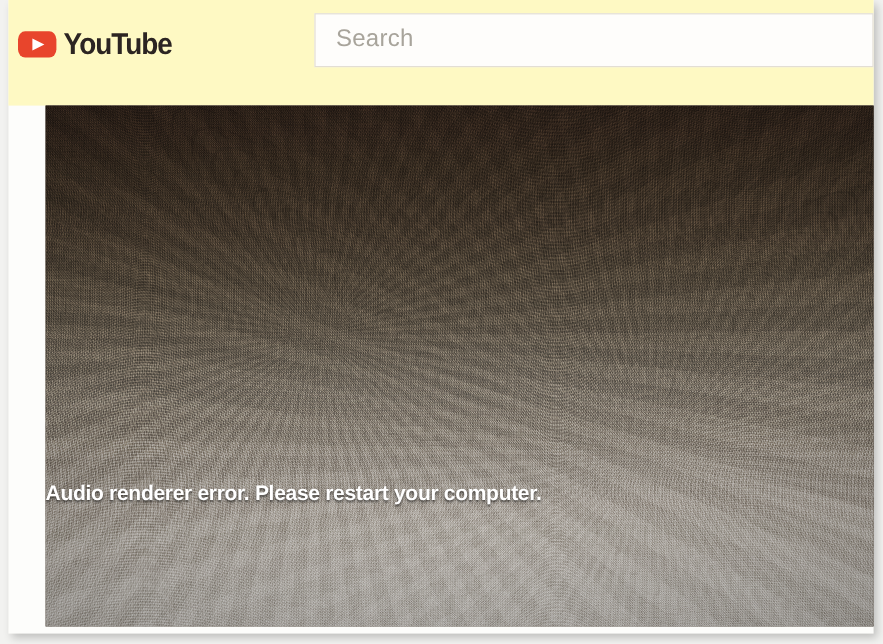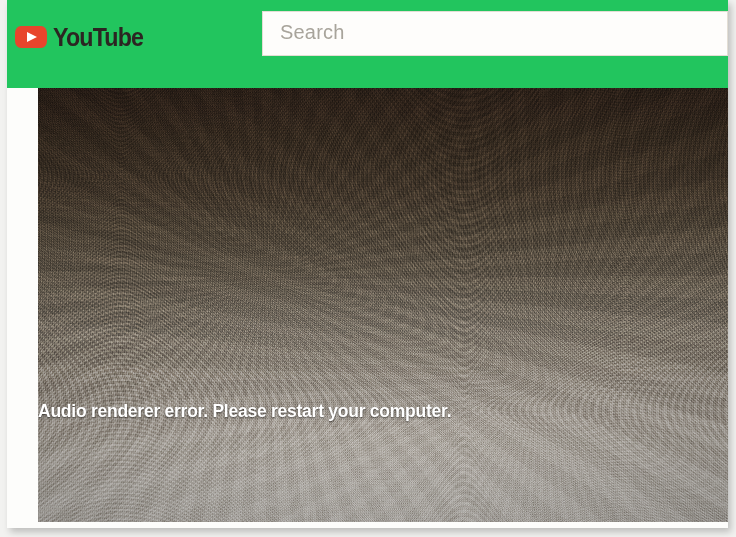--- a/index.html
+++ b/index.html
@@ -26,21 +26,21 @@
     box-shadow: 3px 4px 7px rgba(0,0,0,0.22);
   }
 
   
   #yt-header {
     position: absolute;
     left: 0;
     top: 0;
     width: 721px;
     height: 88px;
-    background: #22c55e;
+    background: #fef9c3;
   }
 
   #yt-logo {
     position: absolute;
     left: 8px;
     top: 22px;
     display: flex;
     align-items: center;
     height: 30px;
   }

